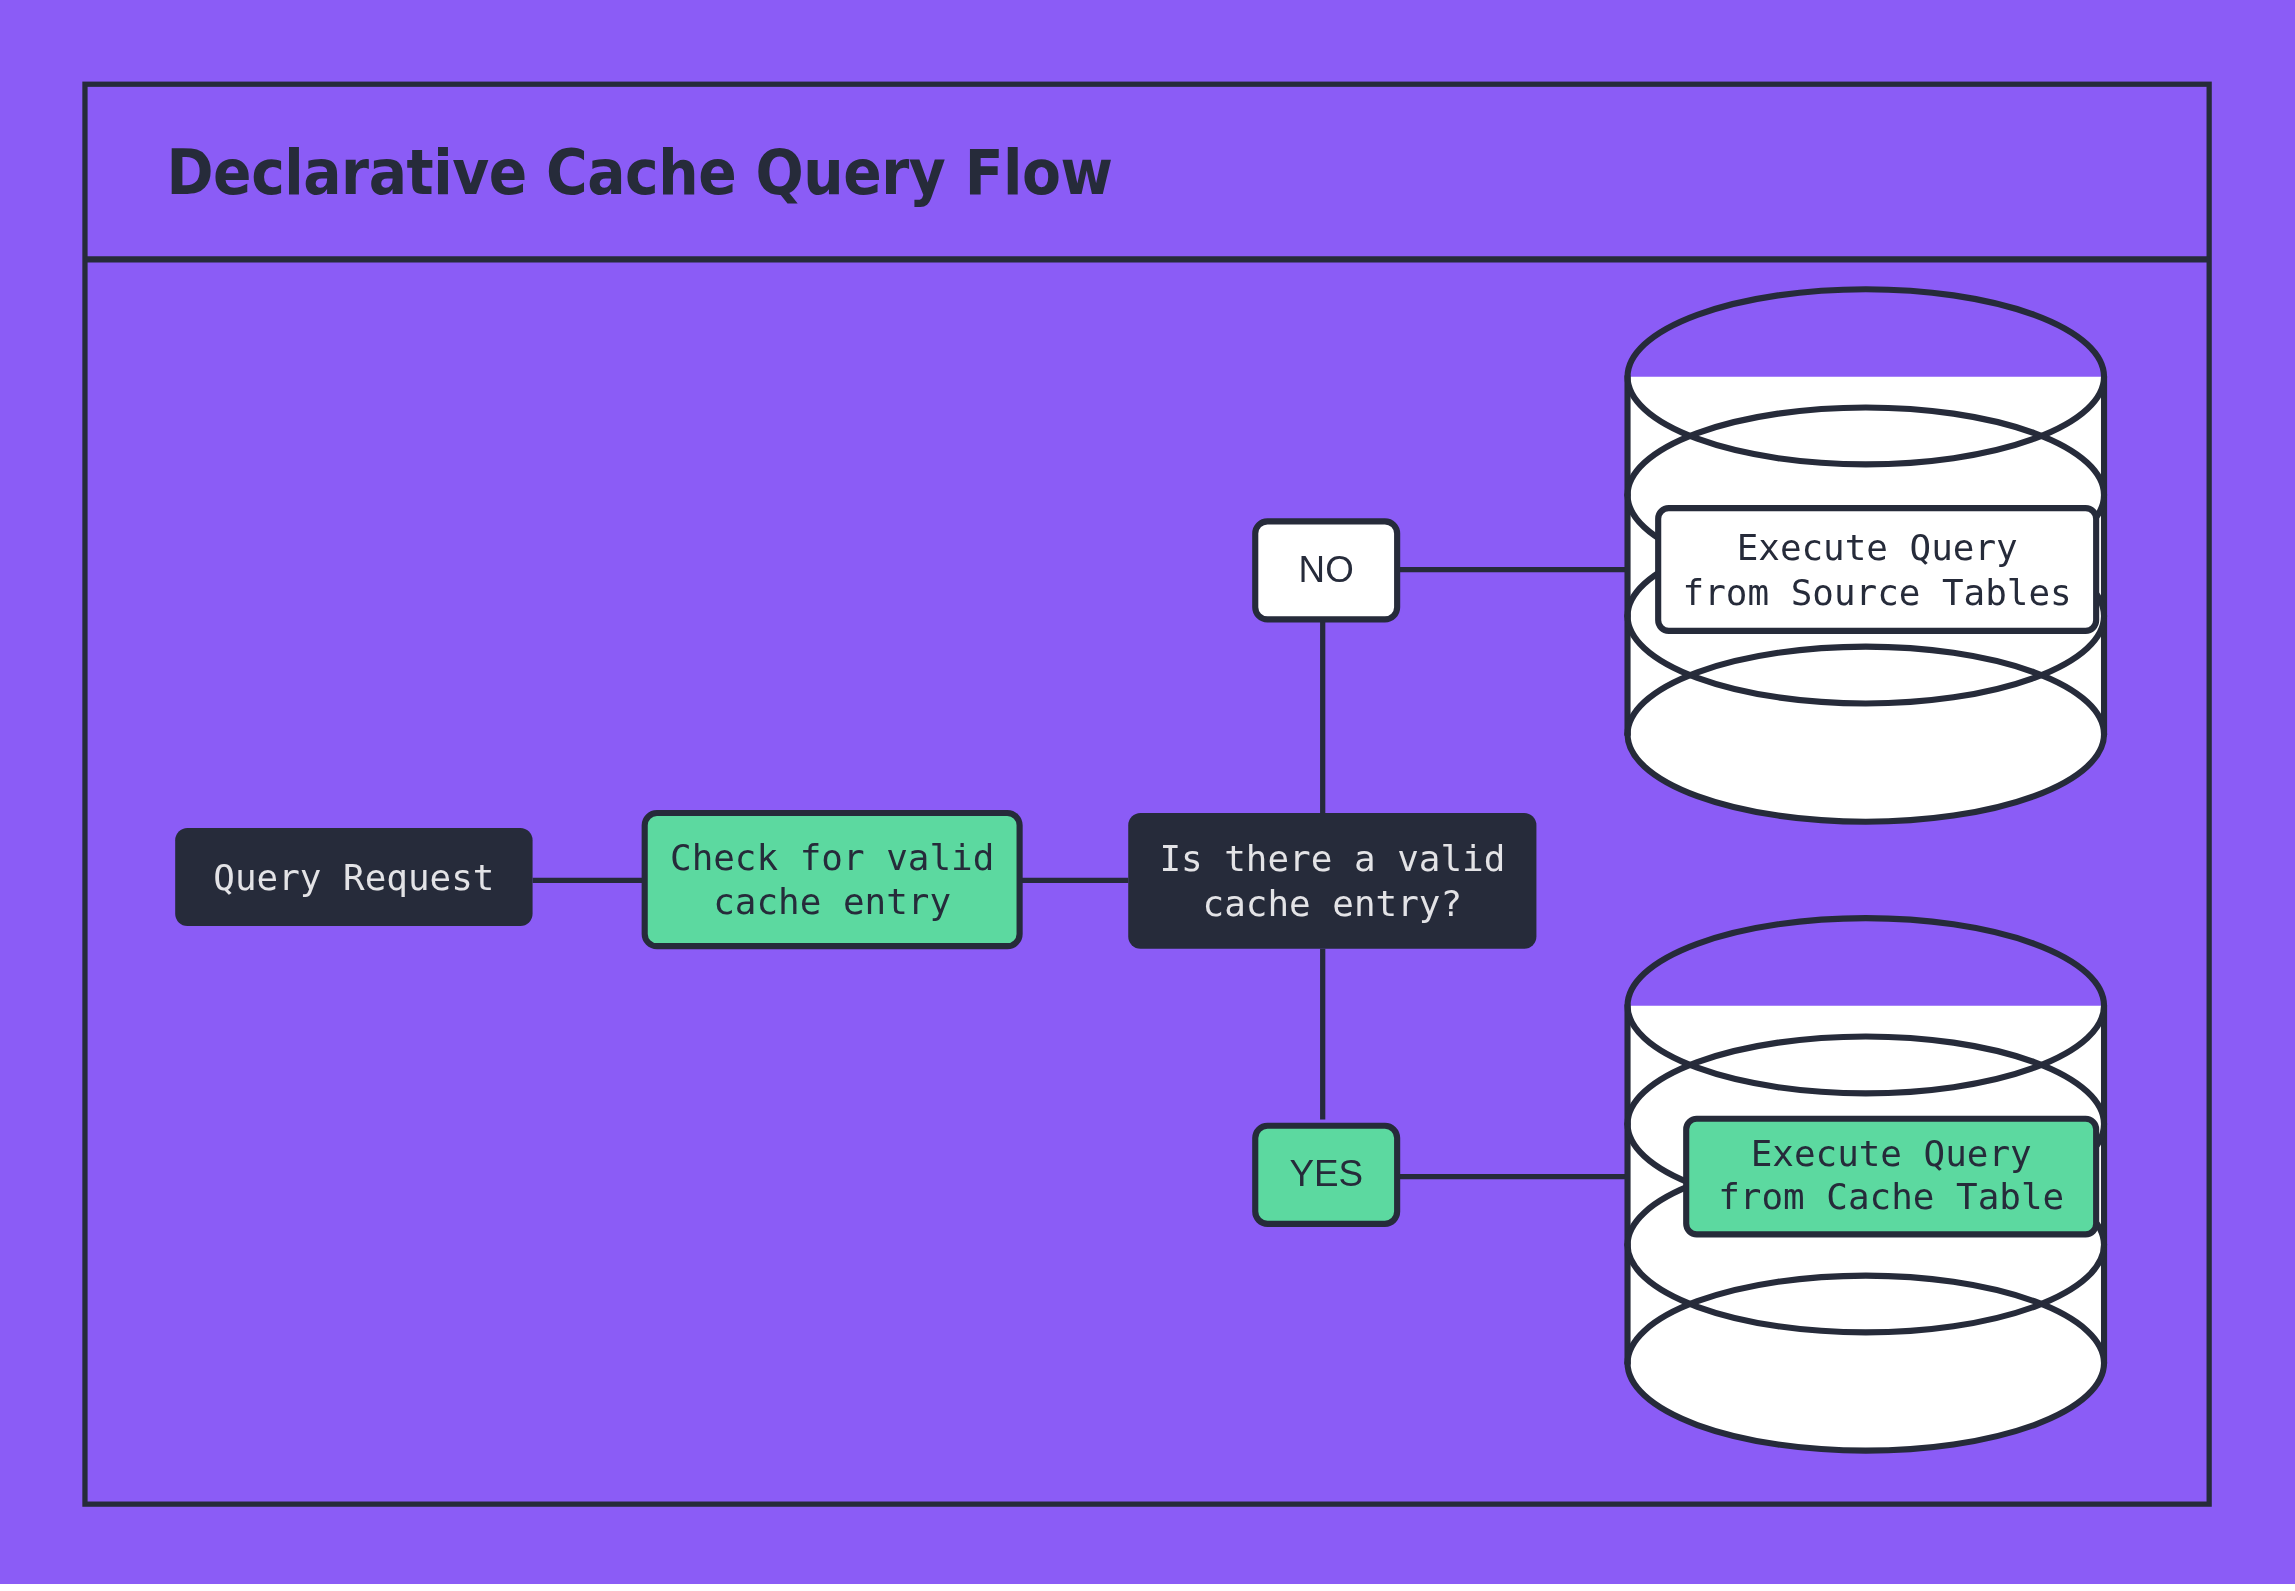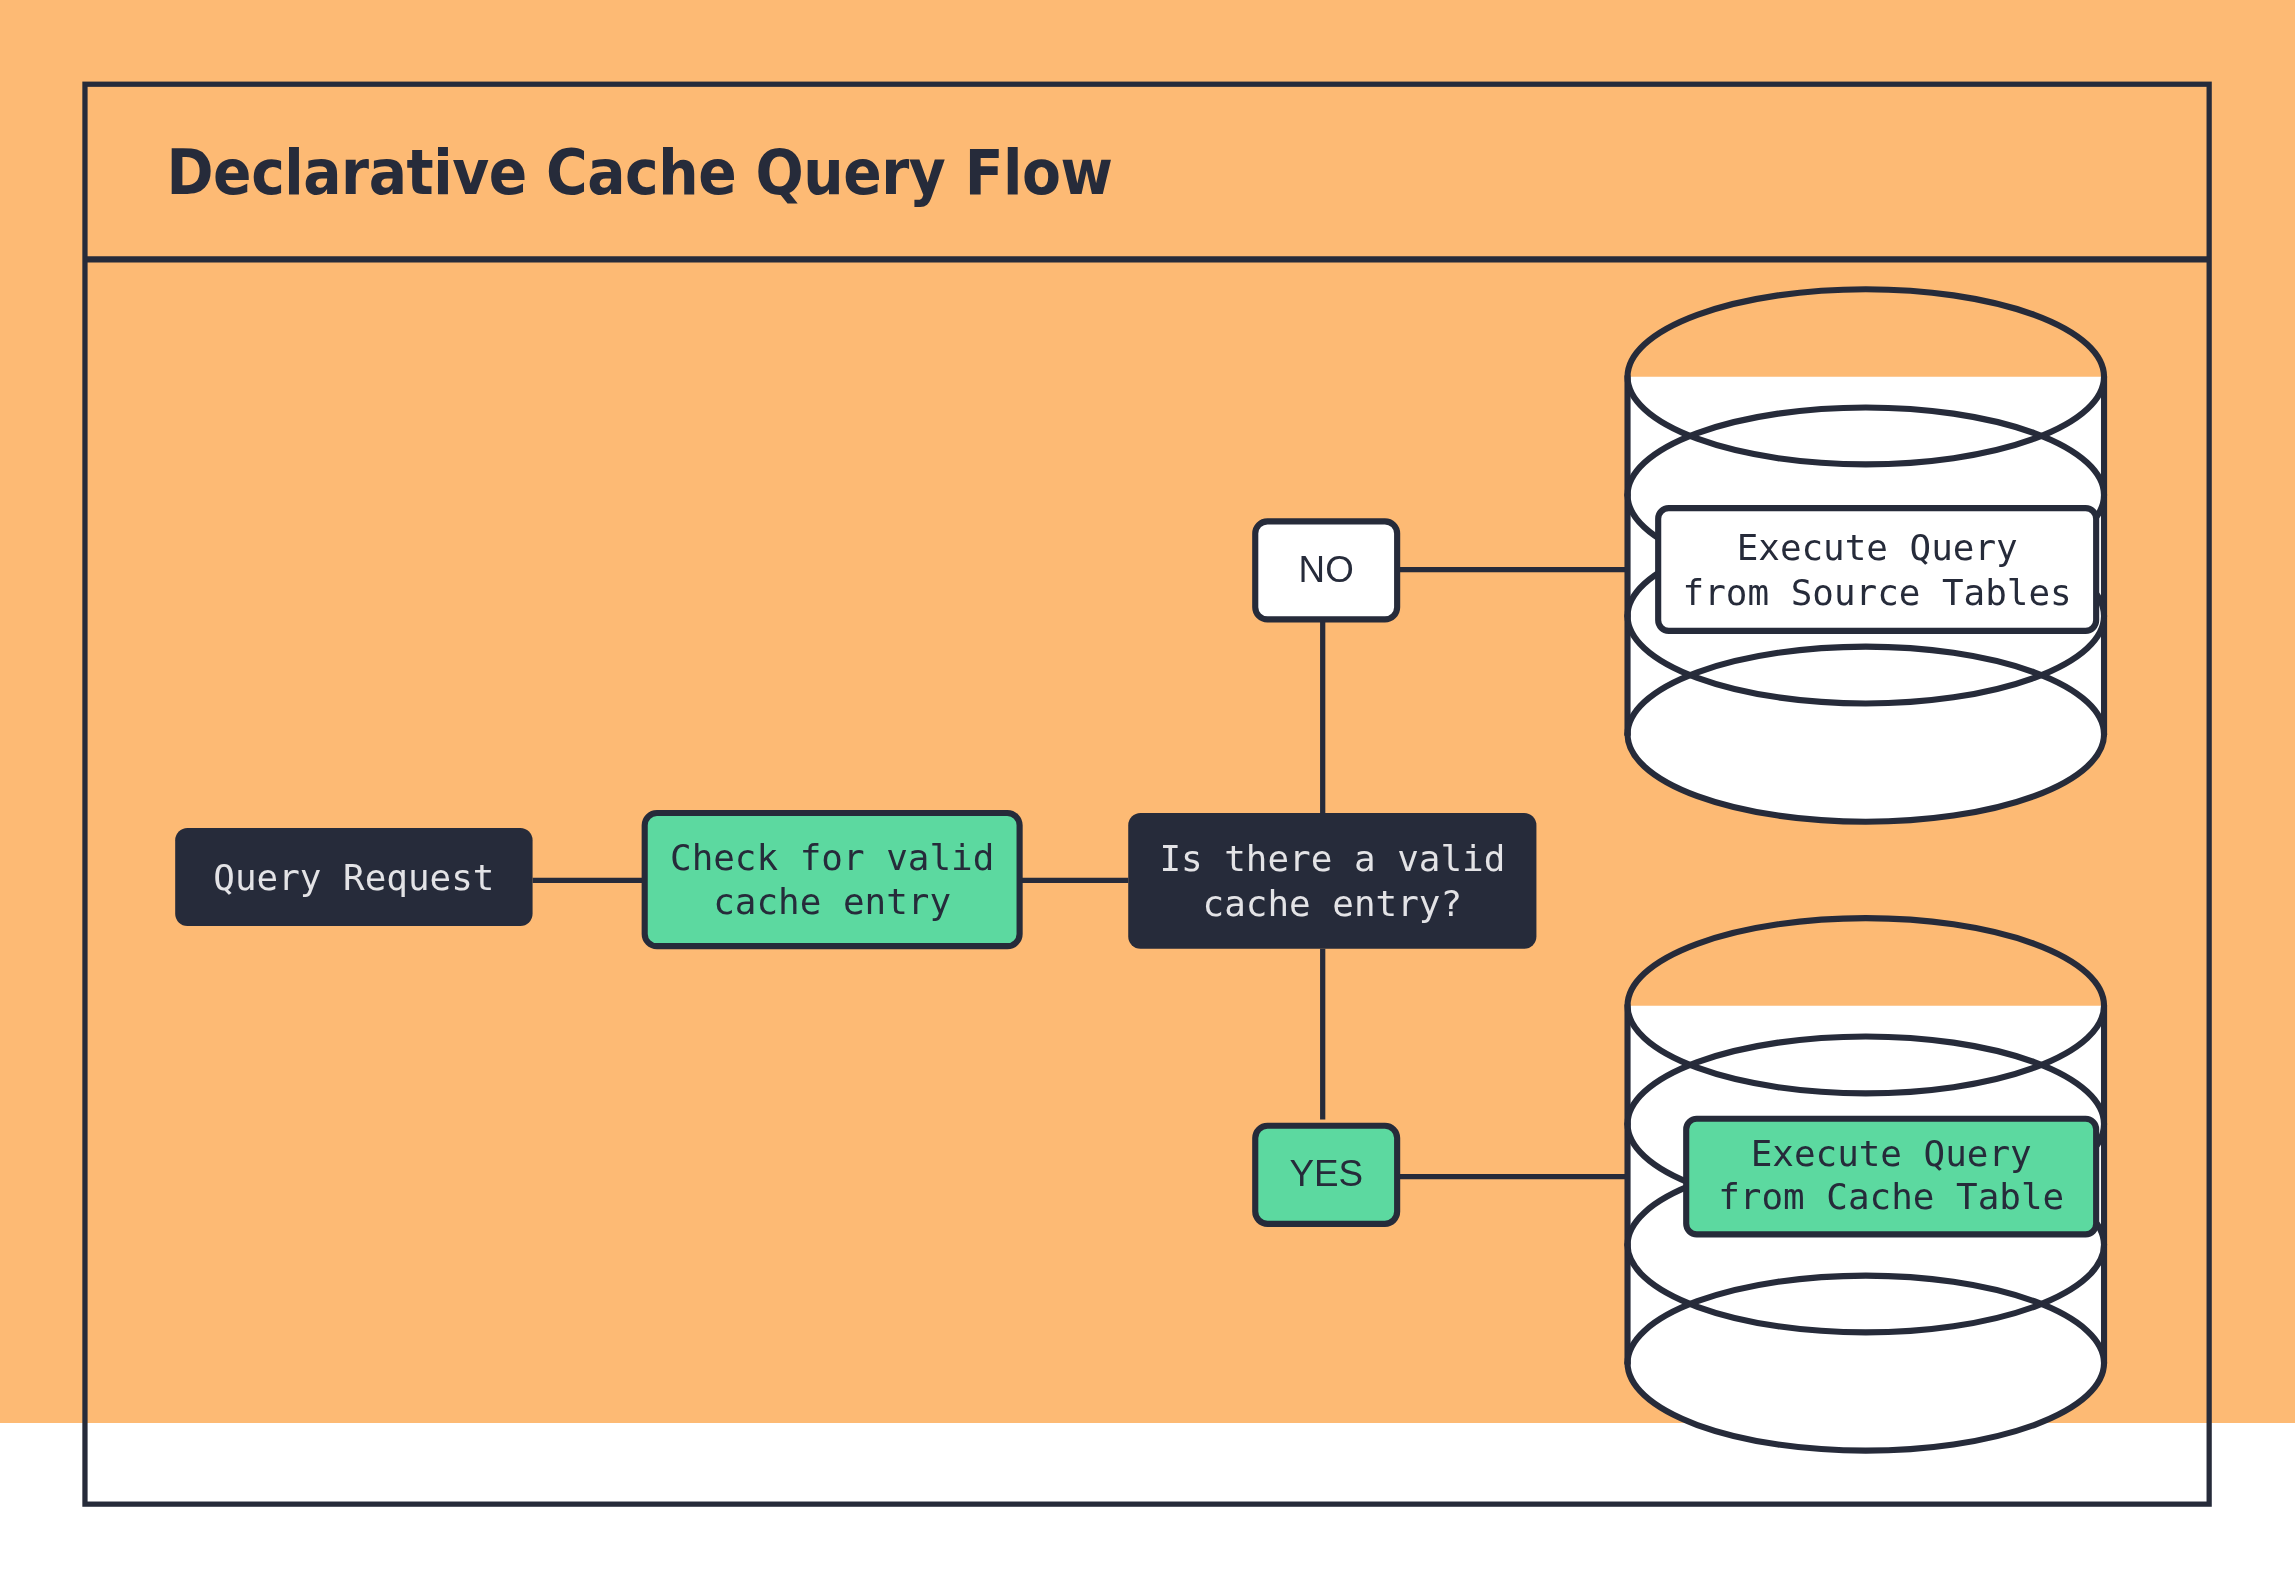--- a/index.html
+++ b/index.html
@@ -9,22 +9,22 @@
   }
   body {
     width: 2295px;
     height: 1591px;
     font-family: "Liberation Sans", sans-serif;
     overflow: hidden;
   }
   #stage {
     position: relative;
     width: 2295px;
-    height: 1423px;
-    background: #fdba74;
+    height: 1584px;
+    background: #8b5cf6;
   }
   svg#diagram {
     position: absolute;
     left: 0;
     top: 0;
     width: 2295px;
     height: 1591px;
     display: block;
   }
   .frame-rect {

